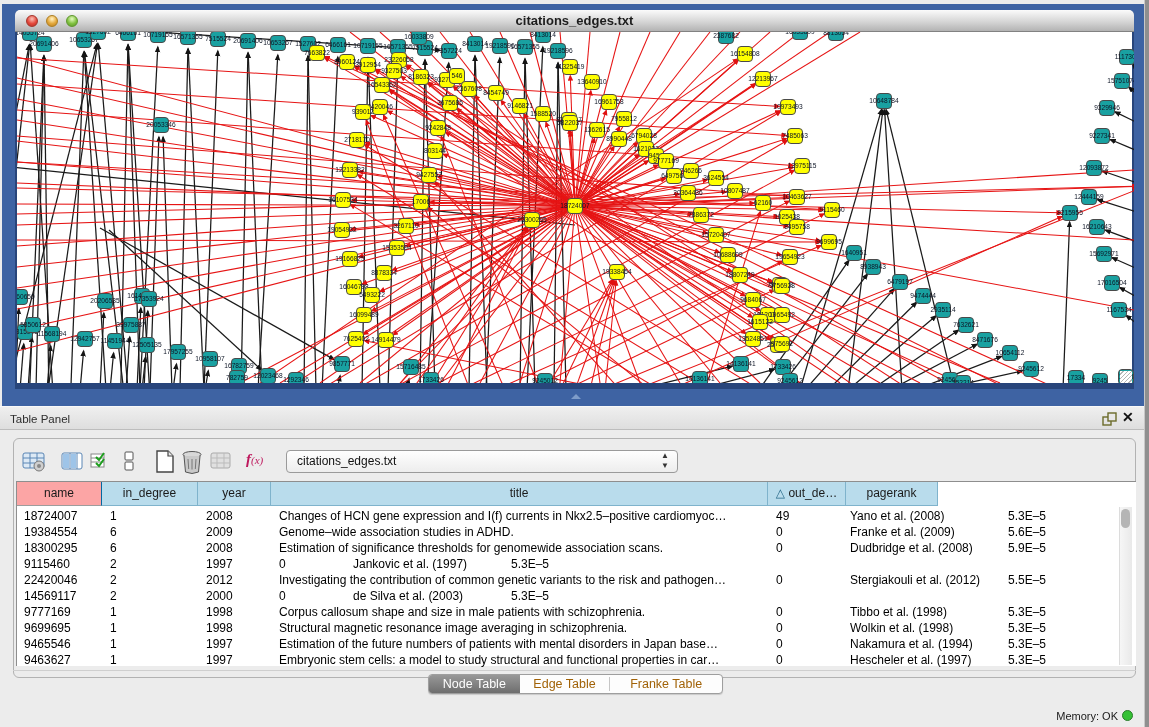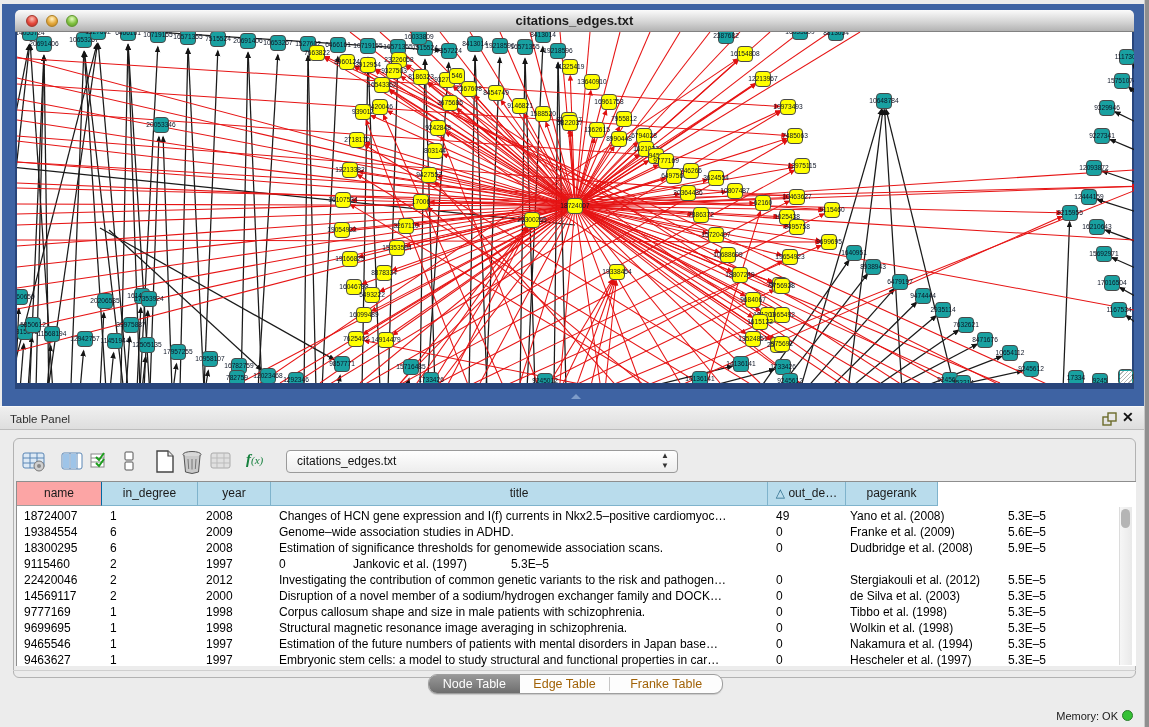--- a/index.html
+++ b/index.html
@@ -36,21 +36,21 @@
 .c0{width:85px;padding-left:7px}
 .c1{width:96px;padding-left:8px}
 .c2{width:73px;padding-left:8px}
 .c3{width:497px;padding-left:8px}
 .c4{width:78px;padding-left:8px}
 .c5{width:155px;padding-left:4px}
 .c6{width:92px;padding-left:7px}
 #sbar{position:absolute;left:1119px;top:507px;width:13px;height:158px;background:linear-gradient(90deg,#f6f6f6,#e9e9e9);border-left:1px solid #dcdcdc}
 #sthumb{position:absolute;left:1121px;top:509px;width:9px;height:19px;background:#b5b5b5;border-radius:5px}
 #tabsep{position:absolute;left:13px;top:670px;width:1123px;height:1px;background:#cfcfcf}
-#tabs{position:absolute;left:428px;top:674px;width:295px;height:20px;border:1px solid #9e9e9e;border-radius:9px;background:#fdfdfd;box-shadow:0 1px 1px rgba(0,0,0,.15);display:flex;overflow:hidden}
+#tabs{position:absolute;left:428px;top:674px;width:295px;height:20px;border:1px solid #9e9e9e;border-radius:4px;background:#fdfdfd;box-shadow:0 1px 1px rgba(0,0,0,.15);display:flex;overflow:hidden}
 #tabs .tab{font-size:12.5px;line-height:19px;text-align:center;color:#a16207}
 #tabs .sel{background:linear-gradient(#989898,#6e6e6e);color:#fff}
 #tabs .d{width:1px;background:#c6c6c6;margin:2px 0}
 #status{position:absolute;right:31px;top:710px;font-size:11px;color:#1a1a1a}
 #memdot{position:absolute;right:16px;top:710px;width:11px;height:11px;border-radius:50%;background:#35c135;border:1px solid #2a7c2a}
 svg text{user-select:none}
 </style>
 </head>
 <body>
 <div id="desk"></div>
@@ -704,21 +704,21 @@
     <line x1="11" y1="9" x2="11" y2="19.5" stroke="#777"></line>
     <line x1="15" y1="9" x2="14.3" y2="19" stroke="#777"></line>
   </svg>
 <svg class="tbico" style="left:210px" width="22" height="23">
     <rect x="1" y="3" width="19" height="15" rx="2" fill="#e0e0e0" stroke="#aaa"></rect>
     <line x1="1" y1="8" x2="20" y2="8" stroke="#bbb"></line>
     <line x1="1" y1="13" x2="20" y2="13" stroke="#bbb"></line>
     <line x1="7" y1="3" x2="7" y2="18" stroke="#bbb"></line>
     <line x1="14" y1="3" x2="14" y2="18" stroke="#bbb"></line>
   </svg>
-<div class="tbico" style="position:absolute;left:246px;top:451px;font-family:'Liberation Serif',serif;font-style:italic;font-size:15px;color:#15803d"><b>f</b><span style="font-size:11px">(x)</span></div>
+<div class="tbico" style="position:absolute;left:246px;top:451px;font-family:'Liberation Serif',serif;font-style:italic;font-size:15px;color:#be185d"><b>f</b><span style="font-size:11px">(x)</span></div>
 <div id="dropdown">citations_edges.txt<div class="ar">▲<br>▼</div></div>
 
 <div id="table">
 <div id="thead">
       <div class="h h0" style="width:85px">name</div>
       <div class="h" style="width:96px">in_degree</div>
       <div class="h" style="width:73px">year</div>
       <div class="h" style="width:497px">title</div>
       <div class="h" style="width:78px"><span style="color:#2a6b8a">△</span> out_de…</div>
       <div class="h" style="width:92px">pagerank</div>
@@ -764,21 +764,20 @@
       <div class="c c2">2012</div>
       <div class="c c3">Investigating the contribution of common genetic variants to the risk and pathogen…</div>
       <div class="c c4">0</div>
       <div class="c c5">Stergiakouli et al. (2012)</div>
       <div class="c c6">5.5E–5</div>
     </div>
     <div class="tr" style="top:107px">
       <div class="c c0">14569117</div>
       <div class="c c1">2</div>
       <div class="c c2">2000</div>
-      <div class="c c3">Disruption of a novel member of a sodium/hydrogen exchanger family and DOCK…</div>
       <div class="c c4">0</div>
       <div class="c c5">de Silva et al. (2003)</div>
       <div class="c c6">5.3E–5</div>
     </div>
     <div class="tr" style="top:123px">
       <div class="c c0">9777169</div>
       <div class="c c1">1</div>
       <div class="c c2">1998</div>
       <div class="c c3">Corpus callosum shape and size in male patients with schizophrenia.</div>
       <div class="c c4">0</div>

